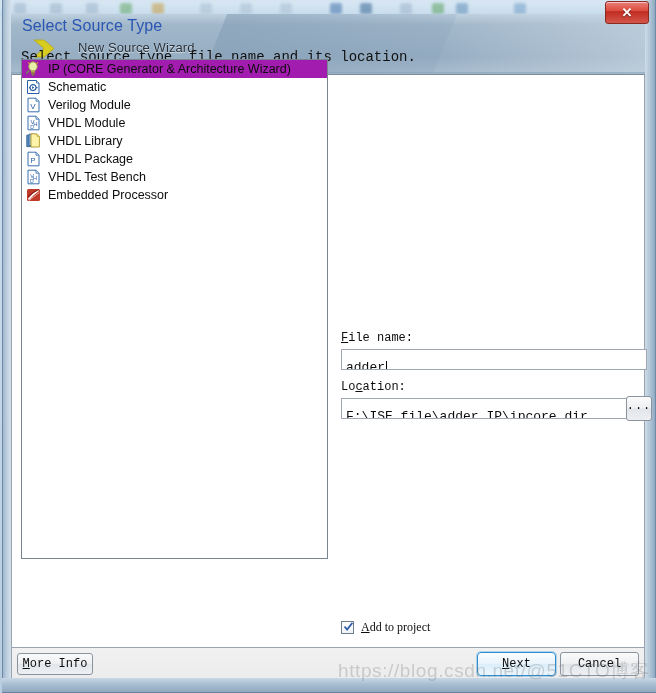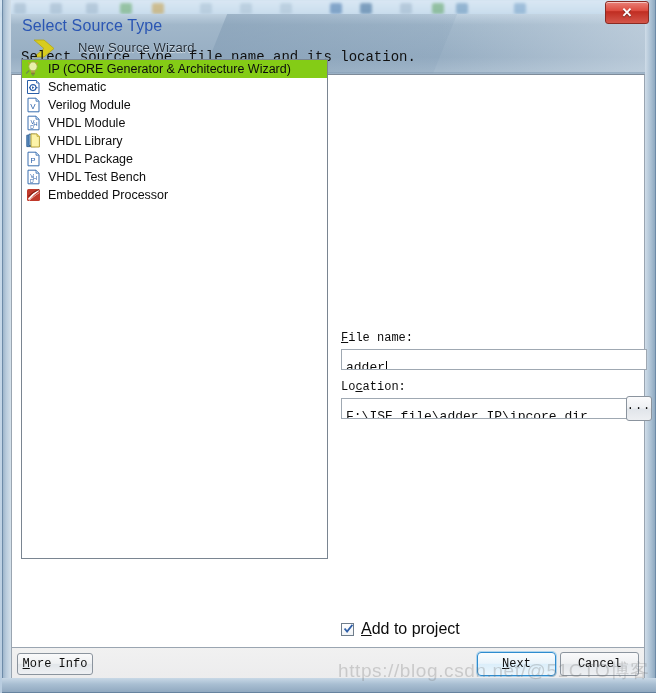--- a/index.html
+++ b/index.html
@@ -162,21 +162,21 @@
   .list-item {
     position: relative;
     height: 18px;
     display: flex;
     align-items: center;
     padding-left: 3px;
     cursor: default;
     font-size: 12.5px;
     color: #0d0d0d;
   }
-  .list-item.selected { background: #84cc16; }
+  .list-item.selected { background: #a21caf; }
   .list-item .li-icon {
     width: 17px; height: 16px;
     margin-right: 6px;
     flex: 0 0 17px;
     position: relative;
   }
   .list-item .li-icon svg { display:block; }
   .list-item .li-label { white-space: nowrap; }
 
   
@@ -258,22 +258,22 @@
     position: relative;
     margin-right: 7px;
     flex: 0 0 13px;
   }
   #add-checkbox .tick {
     position: absolute;
     left: 2px; top: 0px;
     width: 9px; height: 10px;
   }
   #add-label {
-    font-family: Liberation Sans, sans-serif;
-    font-size: 16px;
+    font-family: Liberation Serif, serif;
+    font-size: 12px;
     color: #0c0c0c;
     white-space: nowrap;
   }
 
   
   #footer-bar {
     position: absolute;
     left: 11px; top: 648px;
     width: 634px; height: 30px;
     background: linear-gradient(180deg,#f1f1f1 0%, #ececed 100%);

